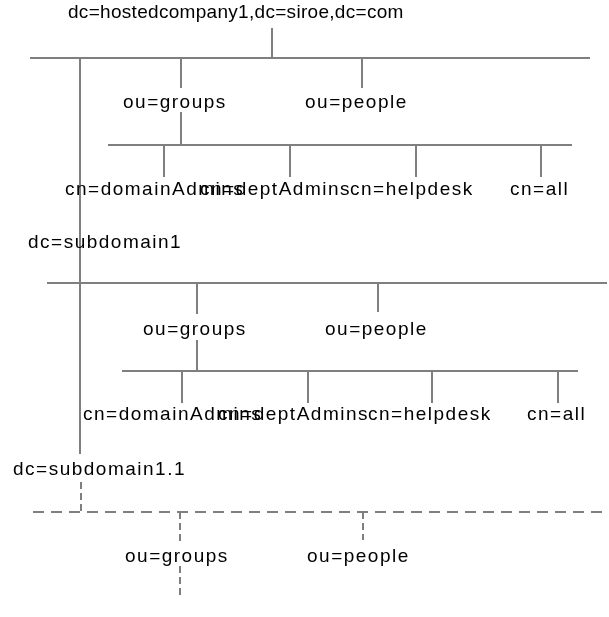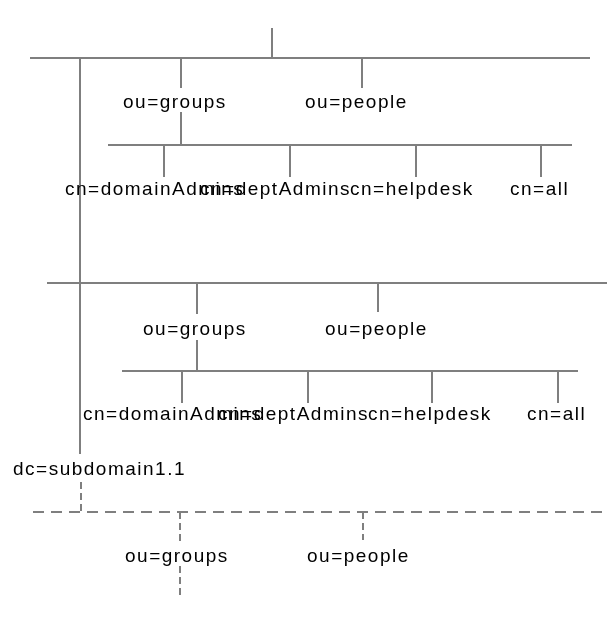--- a/index.html
+++ b/index.html
@@ -72,27 +72,29 @@
     <line class="branch" x1="432" y1="371" x2="432" y2="403"></line>
     <line class="branch" x1="558" y1="371" x2="558" y2="403"></line>
 
     <line class="branch dashed-v" x1="81" y1="482" x2="81" y2="513"></line>
     <line class="branch dashed-h" x1="33" y1="512" x2="604" y2="512"></line>
     <line class="branch dashed-v" x1="180" y1="512" x2="180" y2="542"></line>
     <line class="branch dashed-v" x1="180" y1="566" x2="180" y2="599"></line>
     <line class="branch dashed-v" x1="363" y1="512" x2="363" y2="540"></line>
   </svg>
 
+  <span class="lbl title" style="left:68px;  top:2px">dc=hostedcompany1,dc=siroe,dc=com</span>
   <span class="lbl" style="left:123px; top:92px">ou=groups</span>
   <span class="lbl" style="left:305px; top:92px">ou=people</span>
   <span class="lbl" style="left:65px;  top:179px">cn=domainAdmins</span>
   <span class="lbl" style="left:200px; top:179px">cn=deptAdmins</span>
   <span class="lbl" style="left:350px; top:179px">cn=helpdesk</span>
   <span class="lbl" style="left:510px; top:179px">cn=all</span>
 
+  <span class="lbl" style="left:28px;  top:232px">dc=subdomain1</span>
   <span class="lbl" style="left:143px; top:319px">ou=groups</span>
   <span class="lbl" style="left:325px; top:319px">ou=people</span>
   <span class="lbl" style="left:83px;  top:404px">cn=domainAdmins</span>
   <span class="lbl" style="left:218px; top:404px">cn=deptAdmins</span>
   <span class="lbl" style="left:368px; top:404px">cn=helpdesk</span>
   <span class="lbl" style="left:527px; top:404px">cn=all</span>
 
   <span class="lbl" style="left:13px;  top:459px">dc=subdomain1.1</span>
   <span class="lbl" style="left:125px; top:546px">ou=groups</span>
   <span class="lbl" style="left:307px; top:546px">ou=people</span>

